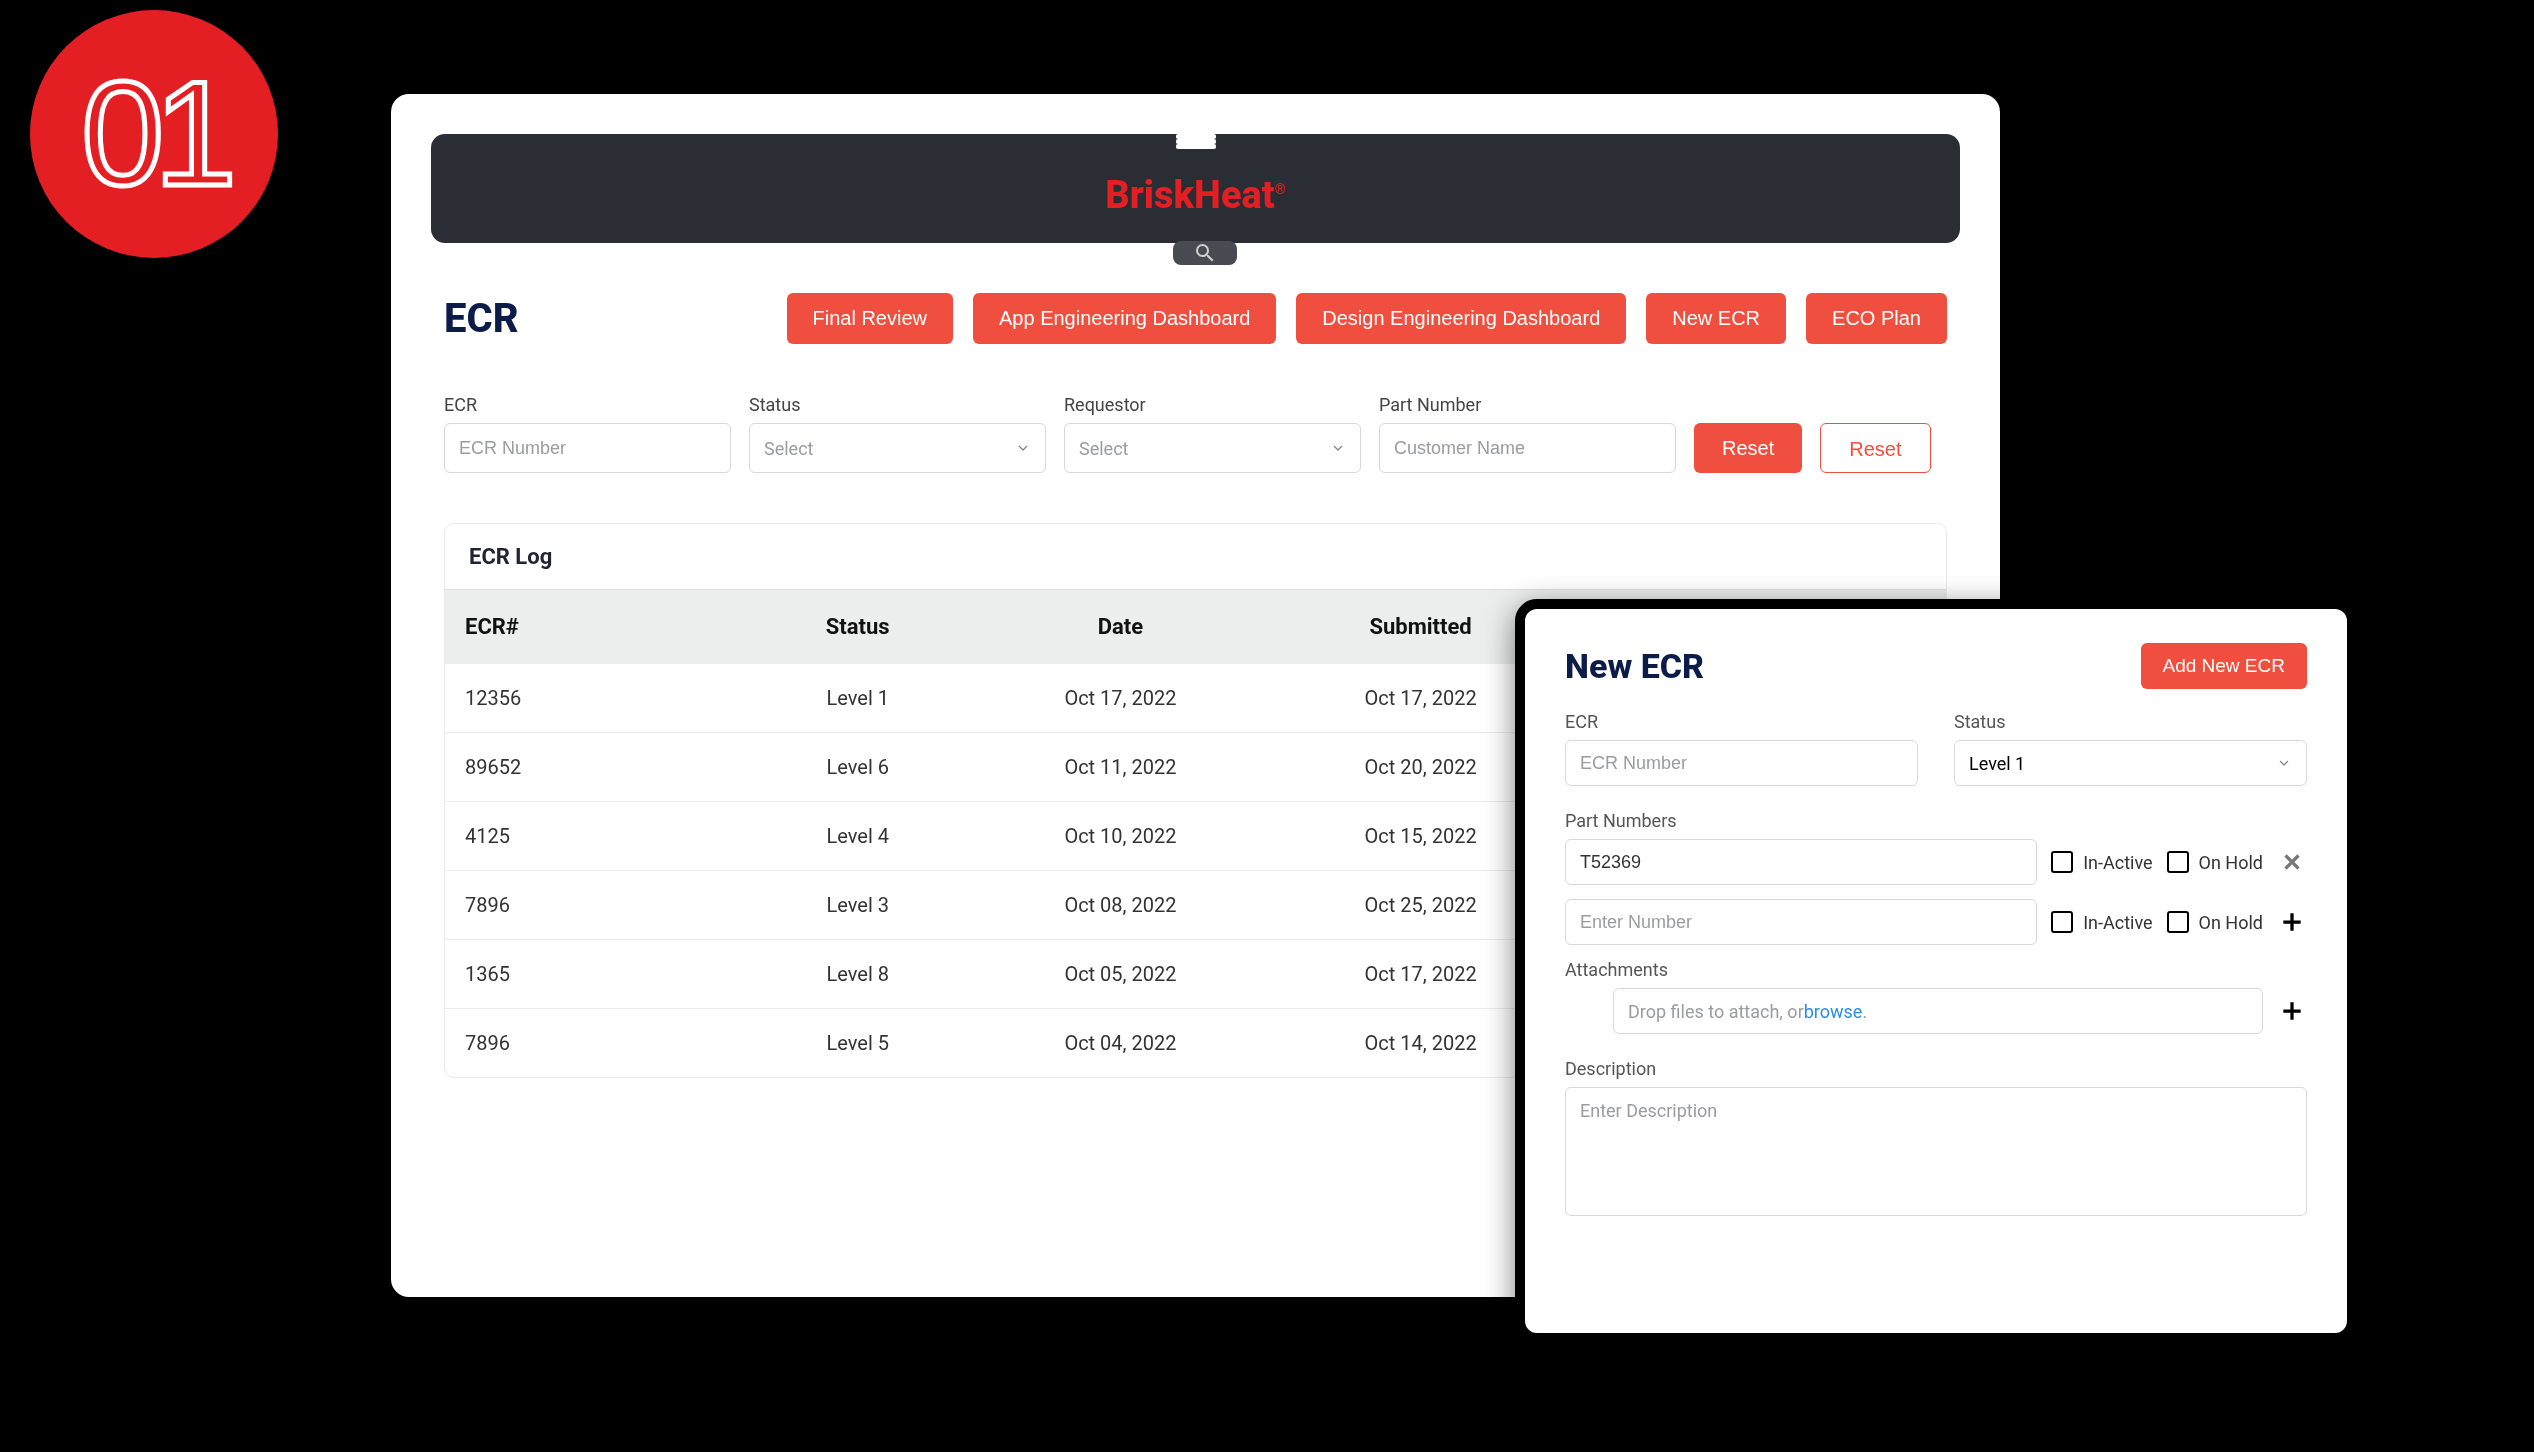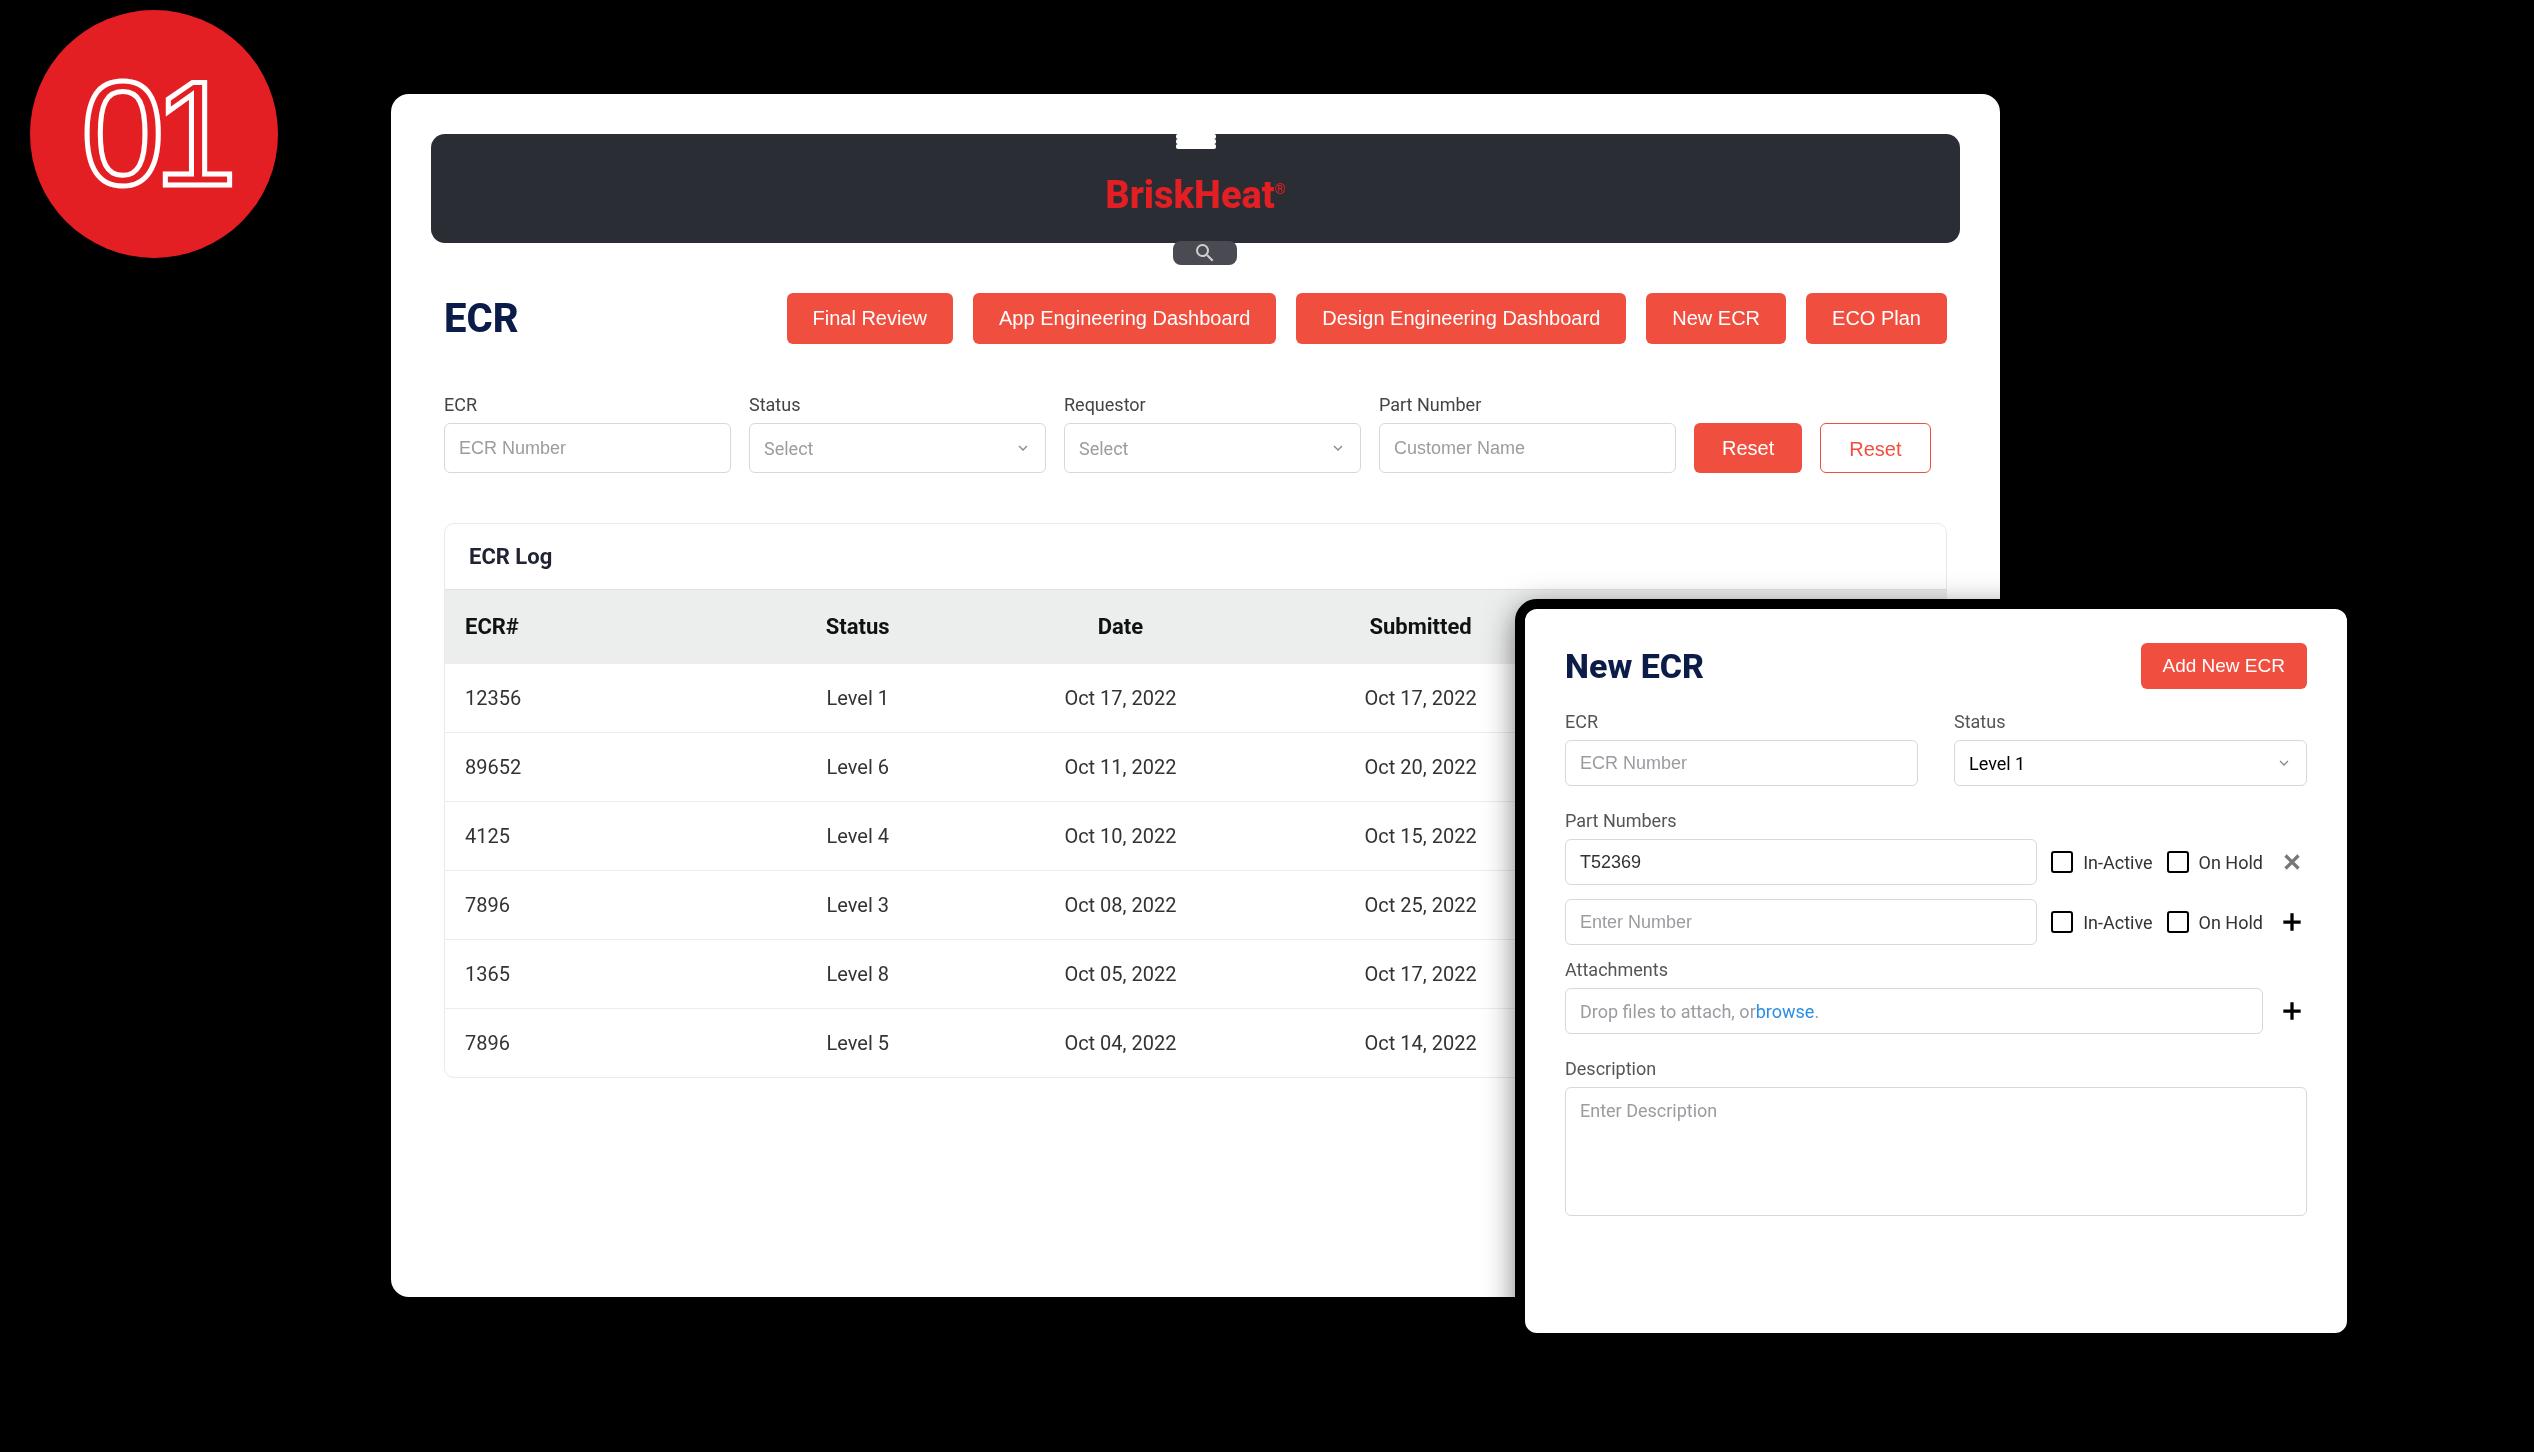--- a/index.html
+++ b/index.html
@@ -176,21 +176,21 @@
   .check-box{
     width:22px;height:22px;border:2.5px solid #000;border-radius:3px;background:#fff;
   }
   .row-action{
     width:30px;height:30px; display:flex;align-items:center;justify-content:center;cursor:pointer;
   }
   .row-action svg{width:26px;height:26px;stroke:#444;fill:#444;}
   .attach-row{display:flex;align-items:center;gap:14px;margin-bottom:24px;}
   .drop{
     flex:1;height:46px;border:1px solid #d7d8db;border-radius:6px;
-    display:flex;align-items:center;padding:0 14px;color:#9a9ca0;font-size:18px;
+    display:flex;align-items:center;padding:0 14px;color:#9a9ca0;font-size:18px;margin-left:48px;
   }
   .drop .link{ color:#2a8ee6; cursor:pointer;}
   .desc-area{
     width:100%; min-height:129px; border:1px solid #d7d8db; border-radius:6px;
     padding:12px 14px; font-size:18px; color:#9a9ca0; resize:none; outline:none; font-family:inherit;
   }
   .desc-area::placeholder{color:#9a9ca0;}
   .btn-red-sm{
     background:#f04e3e;color:#ffffff;border:none;padding:12px 22px;border-radius:6px;font-size:19px;cursor:pointer;
   }

